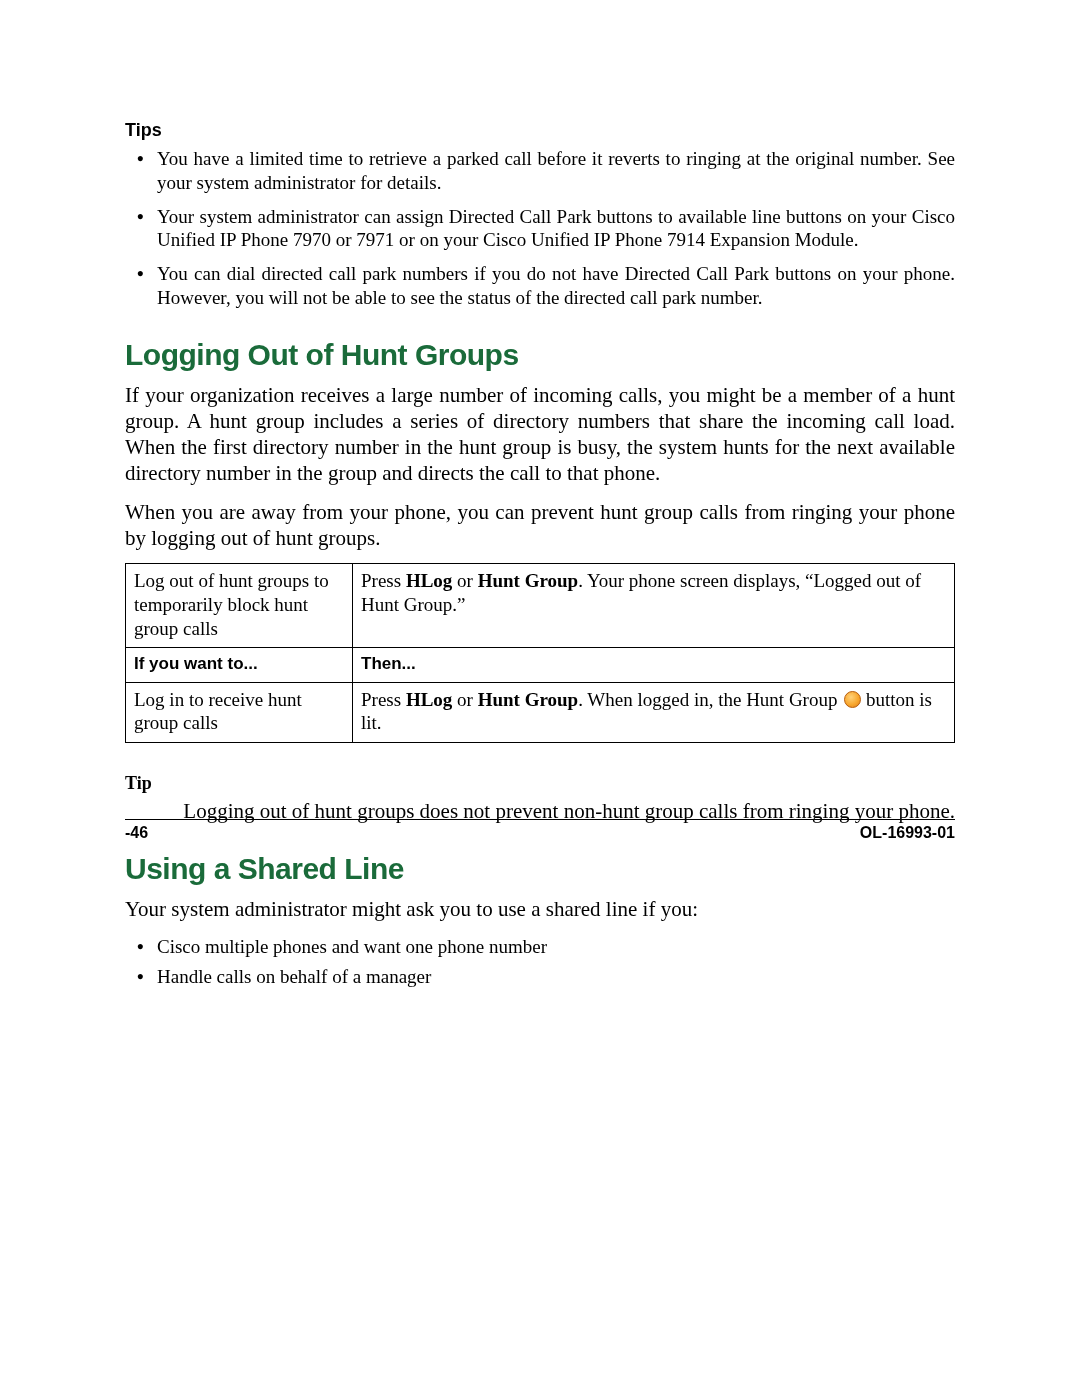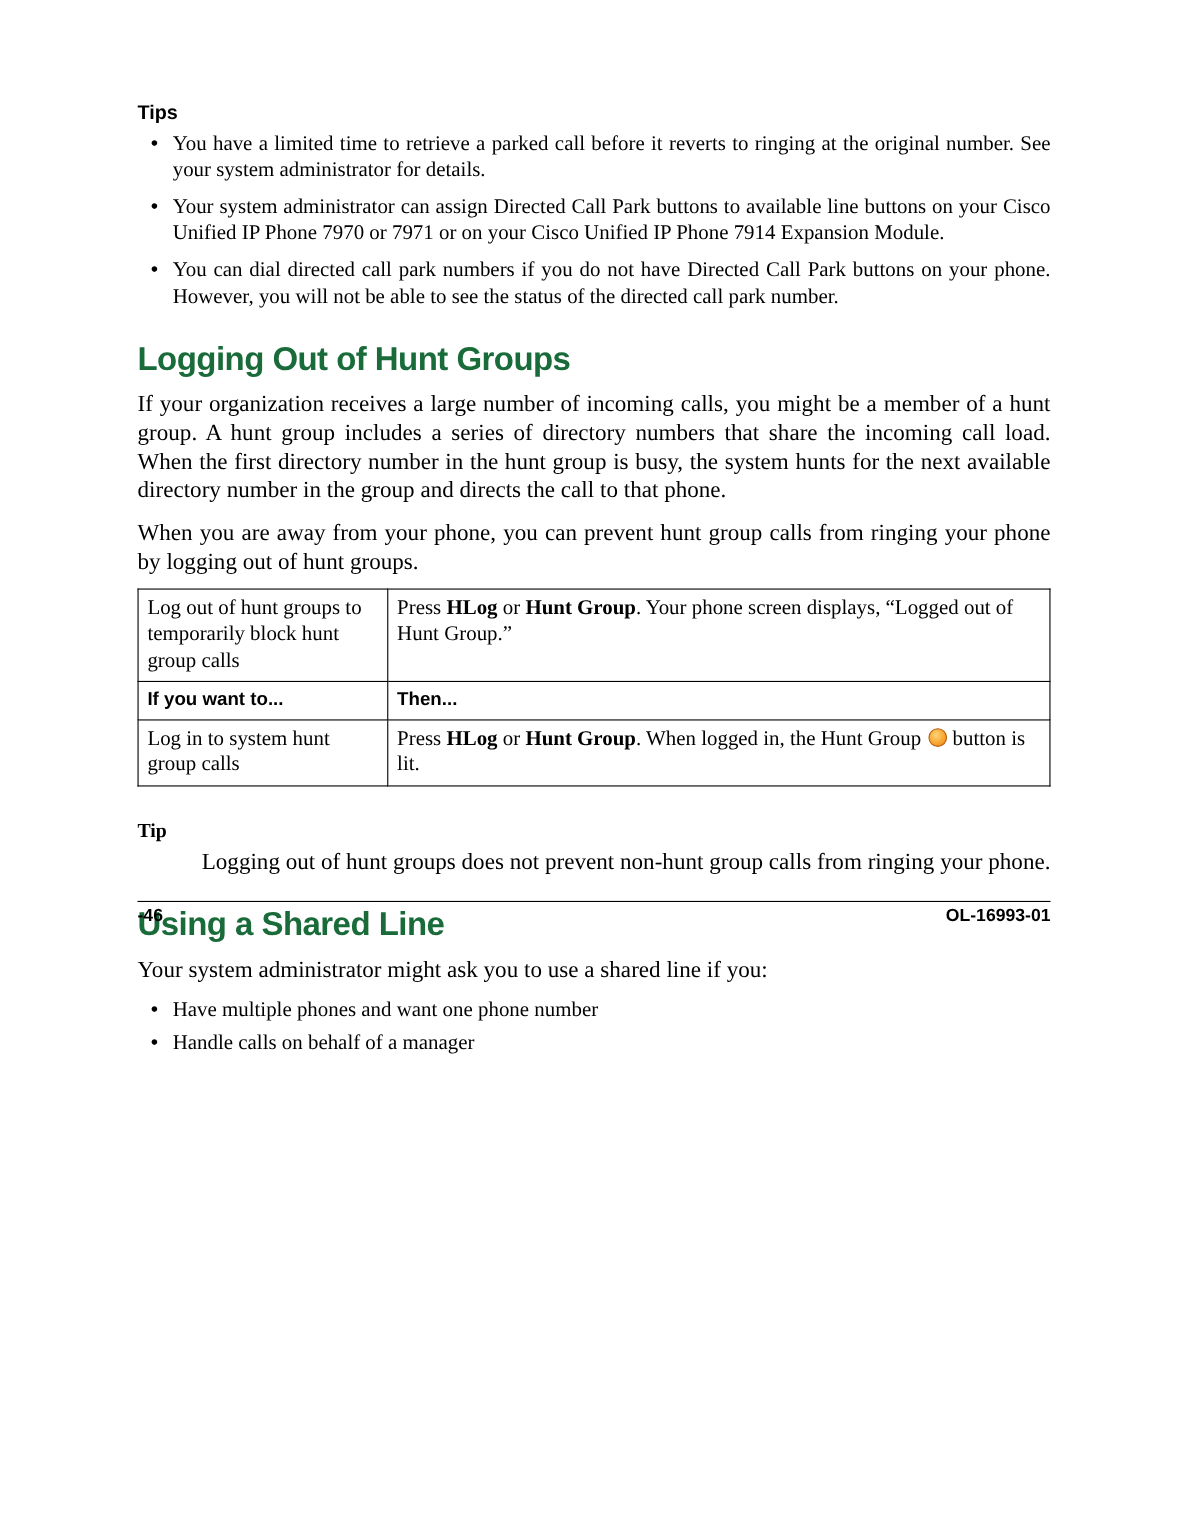--- a/index.html
+++ b/index.html
@@ -7,21 +7,21 @@
     padding: 0;
     background: #fff;
     font-family: "Times New Roman", Times, serif;
     color: #000;
   }
   .page {
     width: 1080px;
     height: 1174px;
     position: relative;
     box-sizing: border-box;
-    padding: 92px 125px 0 125px;
+    padding: 120px 125px 0 125px;
   }
   .tips-label {
     font-family: Arial, Helvetica, sans-serif;
     font-weight: bold;
     font-size: 18px;
     margin: 0 0 6px 0;
   }
   ul.bullets {
     list-style: none;
     padding: 0;
@@ -153,35 +153,35 @@
       <td>Log out of hunt groups to temporarily block hunt group calls</td>
       <td>
         <span>Press </span><span class="bold-inline">HLog</span><span> or </span><span class="bold-inline">Hunt Group</span><span>. Your phone screen displays, “Logged out of Hunt Group.”</span>
       </td>
     </tr>
     <tr>
       <th>If you want to...</th>
       <th>Then...</th>
     </tr>
     <tr>
-      <td>Log in to system hunt group calls</td>
+      <td>Log in to receive hunt group calls</td>
       <td>
         <span>Press </span><span class="bold-inline">HLog</span><span> or </span><span class="bold-inline">Hunt Group</span><span>. When logged in, the Hunt Group </span><span class="orange-dot"></span><span> button is lit.</span>
       </td>
     </tr>
   </tbody>
     </table>
 
   <div class="tip-label">Tip</div>
   <p class="body" style="text-align:right;">Logging out of hunt groups does not prevent non-hunt group calls from ringing your phone.</p>
 
   <h2 class="section">Using a Shared Line</h2>
   <p class="body" style="text-align:left;">Your system administrator might ask you to use a shared line if you:</p>
   <ul class="plain">
-    <li>Have multiple phones and want one phone number</li>
+    <li>Cisco multiple phones and want one phone number</li>
     <li>Handle calls on behalf of a manager</li>
   </ul>
 
   <div class="footer">
     <div class="footer-line"></div>
     <div class="footer-row">
       <span>-46</span>
       <span>OL-16993-01</span>
     </div>
   </div>

